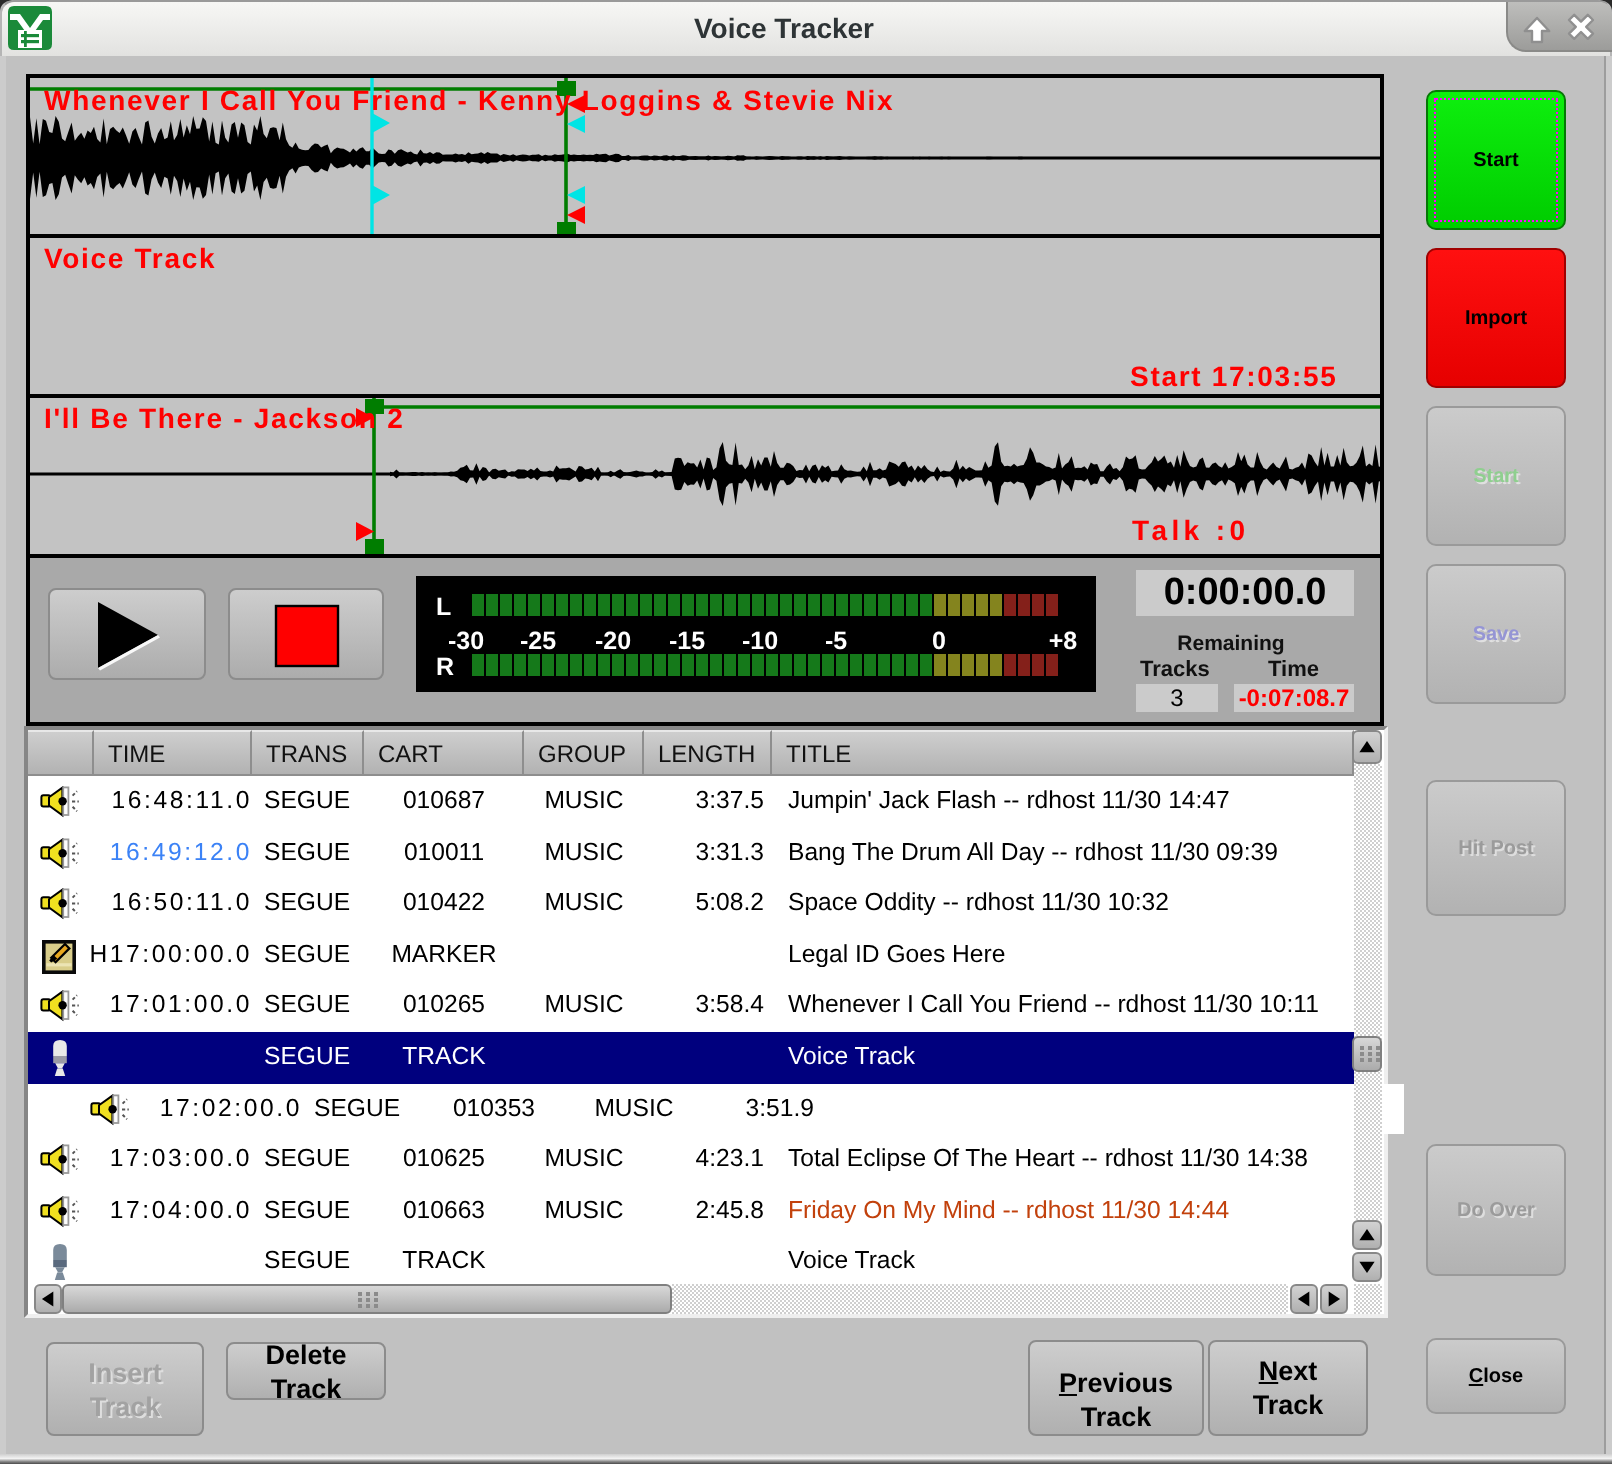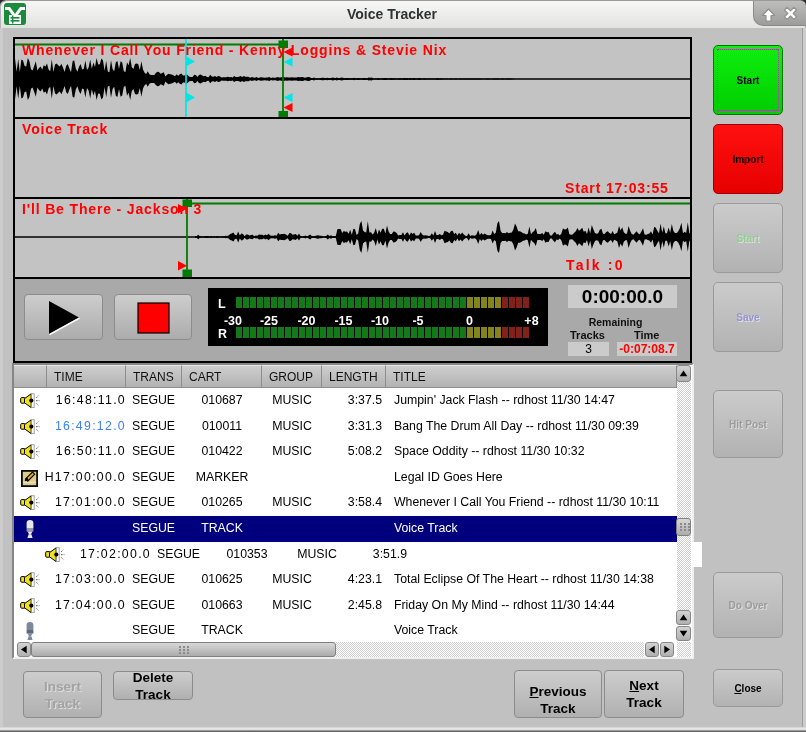--- a/index.html
+++ b/index.html
@@ -113,21 +113,21 @@
 <polygon points="180.0,36.9 181.6,37.3 183.2,35.7 184.8,37.3 186.4,37.2 188.0,37.4 189.6,37.2 191.2,37.0 192.8,37.0 194.4,37.4 196.0,37.0 197.6,37.4 199.2,37.3 200.8,37.4 202.4,37.1 204.0,37.4 205.6,37.4 207.2,37.3 208.8,37.3 210.4,36.8 212.0,36.9 213.6,36.4 215.2,34.9 216.8,34.5 218.4,33.4 220.0,36.1 221.6,36.3 223.2,32.6 224.8,36.6 226.4,34.5 228.0,35.0 229.6,37.3 231.2,35.6 232.8,35.4 234.4,36.4 236.0,36.0 237.6,35.7 239.2,37.3 240.8,36.6 242.4,36.7 244.0,35.6 245.6,35.8 247.2,35.7 248.8,36.5 250.4,35.4 252.0,36.2 253.6,34.7 255.2,36.5 256.8,36.7 258.4,36.7 260.0,36.2 261.6,36.7 263.2,33.8 264.8,35.4 266.4,35.1 268.0,35.1 269.6,34.8 271.2,35.7 272.8,36.7 274.4,34.0 276.0,34.3 277.6,35.7 279.2,35.5 280.8,34.9 282.4,36.7 284.0,34.4 285.6,37.3 287.2,37.4 288.8,37.3 290.4,36.4 292.0,37.4 293.6,36.4 295.2,35.6 296.8,37.0 298.4,37.2 300.0,37.0 301.6,36.6 303.2,36.3 304.8,36.7 306.4,36.7 308.0,37.4 309.6,37.4 311.2,37.0 312.8,35.6 314.4,36.9 316.0,36.2 317.6,37.2 319.2,37.1 320.8,37.0 322.4,30.2 324.0,29.9 325.6,30.1 327.2,34.0 328.8,32.1 330.4,32.7 332.0,32.6 333.6,34.8 335.2,30.7 336.8,35.8 338.4,29.7 340.0,30.2 341.6,36.0 343.2,34.6 344.8,25.1 346.4,22.0 348.0,31.4 349.6,33.1 351.2,33.5 352.8,22.2 354.4,33.5 356.0,33.2 357.6,35.6 359.2,33.7 360.8,28.9 362.4,35.6 364.0,30.6 365.6,33.8 367.2,29.8 368.8,29.8 370.4,34.4 372.0,26.5 373.6,32.5 375.2,34.9 376.8,34.9 378.4,32.4 380.0,32.8 381.6,34.0 383.2,36.5 384.8,36.0 386.4,36.1 388.0,33.2 389.6,36.6 391.2,33.9 392.8,33.3 394.4,36.5 396.0,33.6 397.6,34.9 399.2,33.8 400.8,36.6 402.4,36.4 404.0,36.3 405.6,33.1 407.2,35.6 408.8,36.4 410.4,36.2 412.0,36.6 413.6,36.9 415.2,36.8 416.8,34.2 418.4,36.6 420.0,31.9 421.6,36.1 423.2,36.1 424.8,35.1 426.4,36.3 428.0,35.7 429.6,31.7 431.2,32.4 432.8,33.0 434.4,34.4 436.0,32.1 437.6,31.8 439.2,34.9 440.8,33.8 442.4,36.4 444.0,33.7 445.6,35.4 447.2,33.5 448.8,35.6 450.4,36.7 452.0,37.0 453.6,34.2 455.2,37.0 456.8,36.3 458.4,36.6 460.0,36.7 461.6,35.2 463.2,30.9 464.8,35.9 466.4,33.9 468.0,35.8 469.6,34.5 471.2,35.4 472.8,36.2 474.4,36.2 476.0,36.1 477.6,31.6 479.2,34.9 480.8,33.8 482.4,24.2 484.0,22.1 485.6,31.9 487.2,34.1 488.8,33.9 490.4,34.3 492.0,32.9 493.6,34.3 495.2,33.7 496.8,33.5 498.4,30.4 500.0,24.6 501.6,27.4 503.2,32.3 504.8,32.2 506.4,33.1 508.0,34.3 509.6,34.5 511.2,35.4 512.8,34.8 514.4,27.5 516.0,35.3 517.6,33.3 519.2,32.1 520.8,29.1 522.4,35.1 524.0,34.9 525.6,35.0 527.2,34.1 528.8,35.7 530.4,32.3 532.0,33.2 533.6,33.0 535.2,36.6 536.8,36.6 538.4,34.2 540.0,32.8 541.6,35.5 543.2,35.0 544.8,36.6 546.4,34.6 548.0,29.2 549.6,30.6 551.2,30.2 552.8,28.6 554.4,35.3 556.0,35.7 557.6,35.6 559.2,33.7 560.8,32.2 562.4,29.0 564.0,31.8 565.6,30.5 567.2,28.8 568.8,32.7 570.4,31.7 572.0,34.9 573.6,28.5 575.2,34.4 576.8,26.1 578.4,30.6 580.0,34.0 581.6,34.7 583.2,34.3 584.8,30.7 586.4,29.8 588.0,34.8 589.6,34.9 591.2,32.9 592.8,32.3 594.4,34.0 596.0,34.9 597.6,32.1 599.2,35.3 600.8,34.5 602.4,33.4 604.0,27.0 605.6,31.6 607.2,28.3 608.8,33.3 610.4,34.8 612.0,34.8 613.6,27.0 615.2,32.0 616.8,35.0 618.4,35.8 620.0,33.9 621.6,32.3 623.2,34.4 624.8,35.3 626.4,32.4 628.0,29.3 629.6,35.4 631.2,35.8 632.8,34.9 634.4,34.4 636.0,32.2 637.6,35.5 639.2,27.8 640.8,28.8 642.4,32.0 644.0,34.3 645.6,24.5 647.2,33.7 648.8,27.4 650.4,34.2 652.0,34.2 653.6,28.5 655.2,33.8 656.8,24.9 658.4,32.1 660.0,34.1 661.6,33.9 663.2,32.4 664.8,29.2 666.4,23.8 668.0,34.2 669.6,32.7 671.2,34.0 672.8,23.2 674.4,34.3 676.0,34.5 676.0,41.5 674.4,41.7 672.8,52.8 671.2,42.0 669.6,43.3 668.0,41.8 666.4,52.2 664.8,46.8 663.2,43.6 661.6,42.1 660.0,41.9 658.4,43.9 656.8,51.1 655.2,42.2 653.6,47.5 652.0,41.8 650.4,41.8 648.8,48.6 647.2,42.3 645.6,51.5 644.0,41.7 642.4,44.0 640.8,47.2 639.2,48.2 637.6,40.5 636.0,43.8 634.4,41.6 632.8,41.1 631.2,40.2 629.6,40.6 628.0,46.7 626.4,43.6 624.8,40.7 623.2,41.6 621.6,43.7 620.0,42.1 618.4,40.2 616.8,41.0 615.2,44.0 613.6,49.0 612.0,41.2 610.4,41.2 608.8,42.7 607.2,47.7 605.6,44.4 604.0,49.0 602.4,42.6 600.8,41.5 599.2,40.7 597.6,43.9 596.0,41.1 594.4,42.0 592.8,43.7 591.2,43.1 589.6,41.1 588.0,41.2 586.4,46.2 584.8,45.3 583.2,41.7 581.6,41.3 580.0,42.0 578.4,45.4 576.8,49.9 575.2,41.6 573.6,47.5 572.0,41.1 570.4,44.3 568.8,43.3 567.2,47.2 565.6,45.5 564.0,44.2 562.4,47.0 560.8,43.8 559.2,42.3 557.6,40.4 556.0,40.3 554.4,40.7 552.8,47.4 551.2,45.8 549.6,45.4 548.0,46.8 546.4,41.4 544.8,39.4 543.2,41.0 541.6,40.5 540.0,43.2 538.4,41.8 536.8,39.4 535.2,39.4 533.6,43.0 532.0,42.8 530.4,43.7 528.8,40.3 527.2,41.9 525.6,41.0 524.0,41.1 522.4,40.9 520.8,46.9 519.2,43.9 517.6,42.7 516.0,40.7 514.4,48.5 512.8,41.2 511.2,40.6 509.6,41.5 508.0,41.7 506.4,42.9 504.8,43.8 503.2,43.7 501.6,48.6 500.0,51.4 498.4,45.6 496.8,42.5 495.2,42.3 493.6,41.7 492.0,43.1 490.4,41.7 488.8,42.1 487.2,41.9 485.6,44.1 484.0,53.9 482.4,51.8 480.8,42.2 479.2,41.1 477.6,44.4 476.0,39.9 474.4,39.8 472.8,39.8 471.2,40.6 469.6,41.5 468.0,40.2 466.4,42.1 464.8,40.1 463.2,45.1 461.6,40.8 460.0,39.3 458.4,39.4 456.8,39.7 455.2,39.0 453.6,41.8 452.0,39.0 450.4,39.3 448.8,40.4 447.2,42.5 445.6,40.6 444.0,42.3 442.4,39.6 440.8,42.2 439.2,41.1 437.6,44.2 436.0,43.9 434.4,41.6 432.8,43.0 431.2,43.6 429.6,44.3 428.0,40.3 426.4,39.7 424.8,40.9 423.2,39.9 421.6,39.9 420.0,44.1 418.4,39.4 416.8,41.8 415.2,39.2 413.6,39.1 412.0,39.4 410.4,39.8 408.8,39.6 407.2,40.4 405.6,42.9 404.0,39.7 402.4,39.6 400.8,39.4 399.2,42.2 397.6,41.1 396.0,42.4 394.4,39.5 392.8,42.7 391.2,42.1 389.6,39.4 388.0,42.8 386.4,39.9 384.8,40.0 383.2,39.5 381.6,42.0 380.0,43.2 378.4,43.6 376.8,41.1 375.2,41.1 373.6,43.5 372.0,49.5 370.4,41.6 368.8,46.2 367.2,46.2 365.6,42.2 364.0,45.4 362.4,40.4 360.8,47.1 359.2,42.3 357.6,40.4 356.0,42.8 354.4,42.5 352.8,53.8 351.2,42.5 349.6,42.9 348.0,44.6 346.4,54.0 344.8,50.9 343.2,41.4 341.6,40.0 340.0,45.8 338.4,46.3 336.8,40.2 335.2,45.3 333.6,41.2 332.0,43.4 330.4,43.3 328.8,43.9 327.2,42.0 325.6,45.9 324.0,46.1 322.4,45.8 320.8,39.0 319.2,38.9 317.6,38.8 316.0,39.8 314.4,39.1 312.8,40.4 311.2,39.0 309.6,38.6 308.0,38.6 306.4,39.3 304.8,39.3 303.2,39.7 301.6,39.4 300.0,39.0 298.4,38.8 296.8,39.0 295.2,40.4 293.6,39.6 292.0,38.6 290.4,39.6 288.8,38.7 287.2,38.6 285.6,38.7 284.0,41.6 282.4,39.3 280.8,41.1 279.2,40.5 277.6,40.3 276.0,41.7 274.4,42.0 272.8,39.3 271.2,40.3 269.6,41.2 268.0,40.9 266.4,40.9 264.8,40.6 263.2,42.2 261.6,39.3 260.0,39.8 258.4,39.3 256.8,39.3 255.2,39.5 253.6,41.3 252.0,39.8 250.4,40.6 248.8,39.5 247.2,40.3 245.6,40.2 244.0,40.4 242.4,39.3 240.8,39.4 239.2,38.7 237.6,40.3 236.0,40.0 234.4,39.6 232.8,40.6 231.2,40.4 229.6,38.7 228.0,41.0 226.4,41.5 224.8,39.4 223.2,43.4 221.6,39.7 220.0,39.9 218.4,42.6 216.8,41.5 215.2,41.1 213.6,39.6 212.0,39.1 210.4,39.2 208.8,38.7 207.2,38.7 205.6,38.6 204.0,38.6 202.4,38.9 200.8,38.6 199.2,38.7 197.6,38.6 196.0,39.0 194.4,38.6 192.8,39.0 191.2,39.0 189.6,38.8 188.0,38.6 186.4,38.8 184.8,38.7 183.2,40.3 181.6,38.7 180.0,39.1" fill="#000"></polygon>
 <line x1="172" y1="0" x2="172" y2="78" stroke="#007d00" stroke-width="1.8"></line>
 <rect x="167.5" y="0.5" width="9.5" height="7.5" fill="#007d00"></rect>
 <rect x="167.5" y="70.5" width="9.5" height="7.5" fill="#007d00"></rect>
 <polygon points="163,5 163,14.5 172,9.7" fill="#ff0000"></polygon>
 <polygon points="163,62 163,71.5 172,66.7" fill="#ff0000"></polygon>
 </svg>
   <div class="ttitle" style="left:22px; top:42px;">Whenever I Call You Friend - Kenny Loggins &amp; Stevie Nix</div>
   <div class="ttitle" style="left:22px; top:121px;">Voice Track</div>
   <div class="ttitle" style="left:565px; top:180px;">Start 17:03:55</div>
-  <div class="ttitle" style="left:22px; top:201px;">I'll Be There - Jackson 3</div>
+  <div class="ttitle" style="left:22px; top:201px;">I'll Be There - Jackson 2</div>
   <div class="ttitle" style="left:566px; top:257px; letter-spacing:2.2px;">Talk :0</div>
 
   <div id="transport"></div>
   <div class="tbtn" id="playbtn" style="left:24px; top:294px; width:79px; height:46px;"></div>
   <div class="tbtn" id="stopbtn" style="left:114px; top:294px; width:78px; height:46px;"></div>
   <svg style="position:absolute;left:24px;top:294px;" width="79" height="46" viewBox="0 0 79 46">
 <polygon points="25,7 25,40 55,23.5" fill="#000"></polygon>
 <polygon points="25,40 55,23.5 56,24.7 26,41.2" fill="#f8f8f8"></polygon>
 </svg>
 <svg style="position:absolute;left:114px;top:294px;" width="78" height="46" viewBox="0 0 78 46">
@@ -365,21 +365,21 @@
 <polygon points="4.5,5.6 11.2,0.8 11.2,14.6 4.5,9.8" fill="#f0e020" stroke="#000" stroke-width="1"></polygon>
 <rect x="11.6" y="0.7" width="2.6" height="13.8" fill="#fdfdfd" stroke="#9a9a9a" stroke-width="0.9"></rect>
 <circle cx="11.3" cy="7.6" r="2.1" fill="#000"></circle>
 <path d="M16.3,4.8 l2.2,-2.2 M16,7.7 l3.4,0 M16.3,10.4 l2.2,2.2" stroke="#555" stroke-width="1" stroke-dasharray="1.6,1.1" fill="none"></path>
 </svg>
       <div class="cell" style="right:551px; line-height:25.6px; color:#000; letter-spacing:1.3px;">17:04:00.0</div>
       <div class="cell" style="left:118px; line-height:25.6px; color:#000;">SEGUE</div>
       <div class="cell" style="left:168px; width:80px; text-align:center; line-height:25.6px; color:#000;">010663</div>
       <div class="cell" style="left:248px; width:60px; text-align:center; line-height:25.6px; color:#000;">MUSIC</div>
       <div class="cell" style="right:295px; line-height:25.6px; color:#000;">2:45.8</div>
-      <div class="cell" style="left:380px; line-height:25.6px; color:#000000; ">Friday On My Mind -- rdhost 11/30 14:44</div>
+      <div class="cell" style="left:380px; line-height:25.6px; color:#c2410c; ">Friday On My Mind -- rdhost 11/30 14:44</div>
     </div>
 <div class="row" style="top:618.4px; height:23.6px; background:#fff; overflow:hidden;">
       <svg width="10" height="20" viewBox="0 0 10 20" style="position:absolute;left:11px;top:3px;">
 <path d="M1.6,4 q0,-3 3.4,-3 q3.4,0 3.4,3 l0,5 l-6.8,0 z" fill="#7a8a9a"></path>
 <rect x="1.6" y="9" width="6.8" height="3.6" fill="#5a6a7e"></rect>
 <path d="M2.6,12.6 l4.8,0 l-1.4,2.6 l-2,0 z" fill="#7a8a9a"></path>
 <polygon points="3.6,15.2 6.4,15.2 7.6,19 2.4,19" fill="#7a8a9a"></polygon>
 </svg>
       <div class="cell" style="left:118px; line-height:25.6px; color:#000;">SEGUE</div>
       <div class="cell" style="left:168px; width:80px; text-align:center; line-height:25.6px; color:#000;">TRACK</div>

